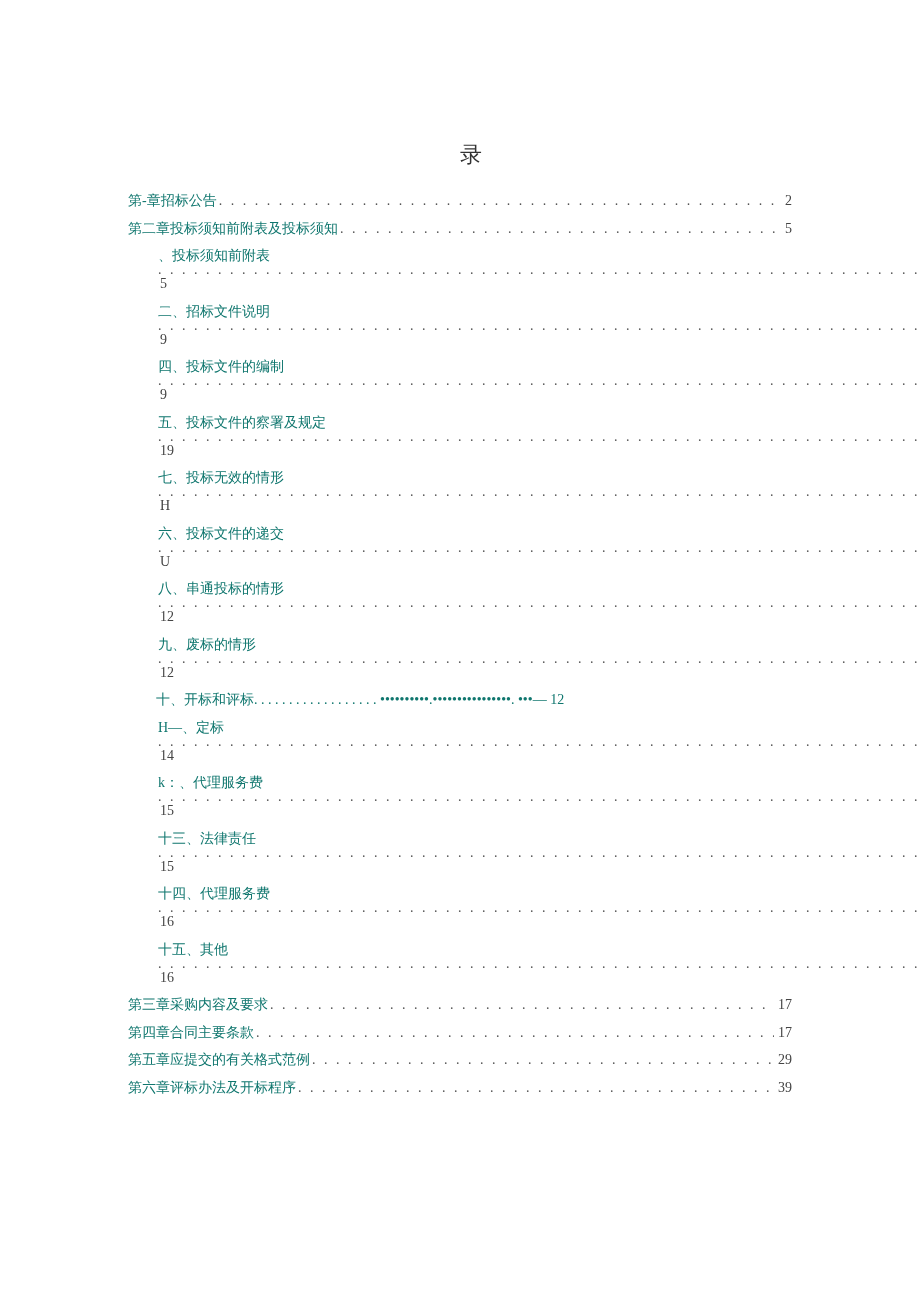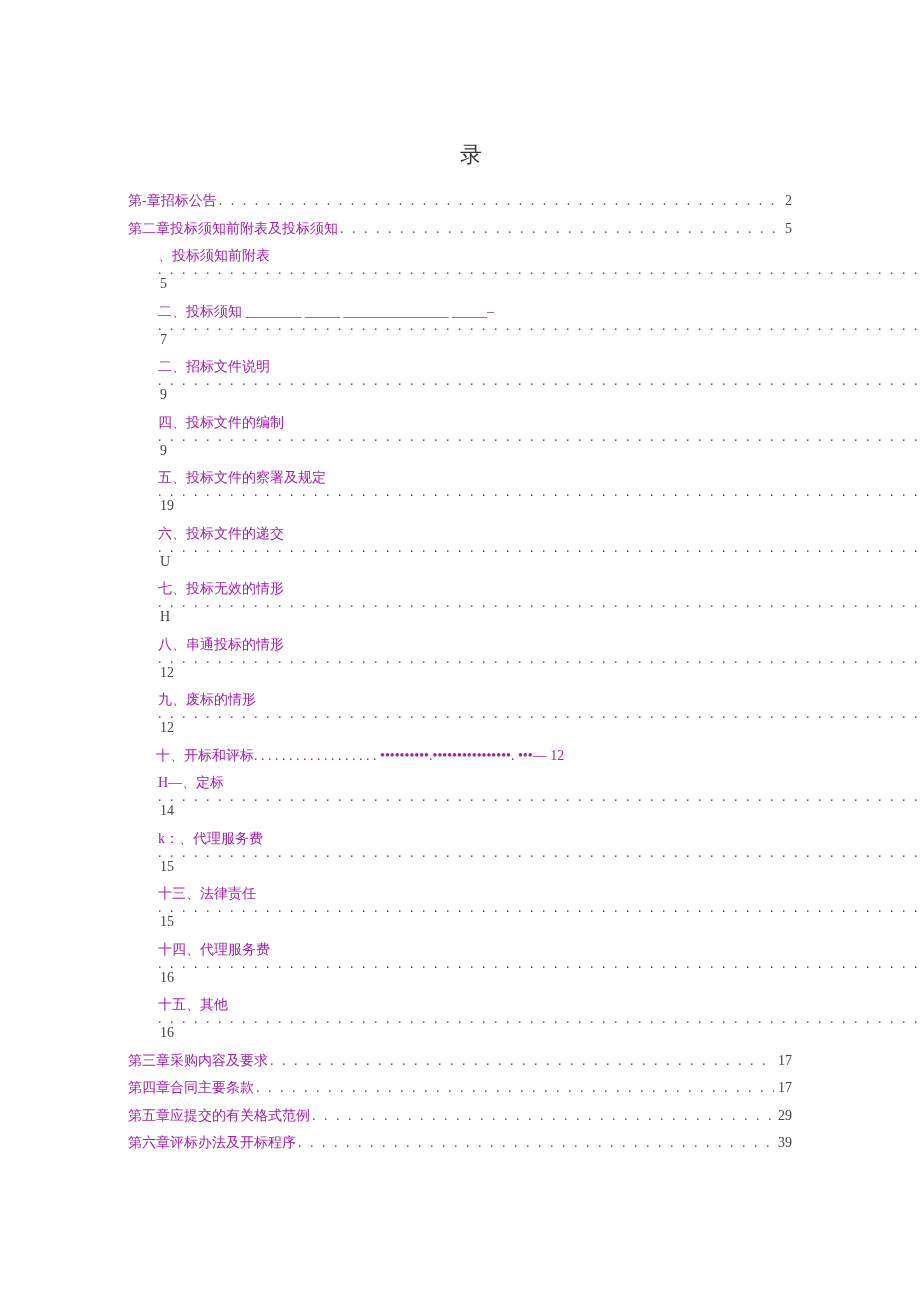--- a/index.html
+++ b/index.html
@@ -31,21 +31,21 @@
       align-items: baseline;
       margin-bottom: 13.5px;
       white-space: nowrap;
     }
     .toc-row.indent {
       padding-left: 28px;
       flex-direction: column;
     }
     .toc-label {
       flex-shrink: 0;
-      color: #a21caf;
+      color: #0f766e;
     }
     .toc-leader {
       flex: 1;
       overflow: hidden;
       letter-spacing: 2.5px;
       color: #555;
       margin: 0 2px;
     }
     .toc-leader::after {
       content: ". . . . . . . . . . . . . . . . . . . . . . . . . . . . . . . . . . . . . . . . . . . . . . . . . . . . . . . . . . . . . . . . . . . . . . . . . . . . . . . . . . . . . . . . . . . . . . . . . . . . . . . . . . . . . . . . . . . . . . . .";
@@ -71,48 +71,43 @@
       <span class="toc-label">第二章投标须知前附表及投标须知</span>
       <span class="toc-leader"></span>
       <span class="toc-page">5</span>
     </div>
     <div class="toc-row indent">
       <span class="toc-label">、投标须知前附表</span>
       <span class="toc-leader"></span>
       <span class="toc-page">5</span>
     </div>
     <div class="toc-row indent">
-      <span class="toc-label">二、投标须知 ________ _____ _______________ _____–</span>
-      <span class="toc-leader"></span>
-      <span class="toc-page">7</span>
-    </div>
-    <div class="toc-row indent">
       <span class="toc-label">二、招标文件说明</span>
       <span class="toc-leader"></span>
       <span class="toc-page">9</span>
     </div>
     <div class="toc-row indent">
       <span class="toc-label">四、投标文件的编制</span>
       <span class="toc-leader"></span>
       <span class="toc-page">9</span>
     </div>
     <div class="toc-row indent">
       <span class="toc-label">五、投标文件的察署及规定</span>
       <span class="toc-leader"></span>
       <span class="toc-page">19</span>
     </div>
     <div class="toc-row indent">
+      <span class="toc-label">七、投标无效的情形</span>
+      <span class="toc-leader"></span>
+      <span class="toc-page">H</span>
+    </div>
+    <div class="toc-row indent">
       <span class="toc-label">六、投标文件的递交</span>
       <span class="toc-leader"></span>
       <span class="toc-page">U</span>
-    </div>
-    <div class="toc-row indent">
-      <span class="toc-label">七、投标无效的情形</span>
-      <span class="toc-leader"></span>
-      <span class="toc-page">H</span>
     </div>
     <div class="toc-row indent">
       <span class="toc-label">八、串通投标的情形</span>
       <span class="toc-leader"></span>
       <span class="toc-page">12</span>
     </div>
     <div class="toc-row indent">
       <span class="toc-label">九、废标的情形</span>
       <span class="toc-leader"></span>
       <span class="toc-page">12</span>

